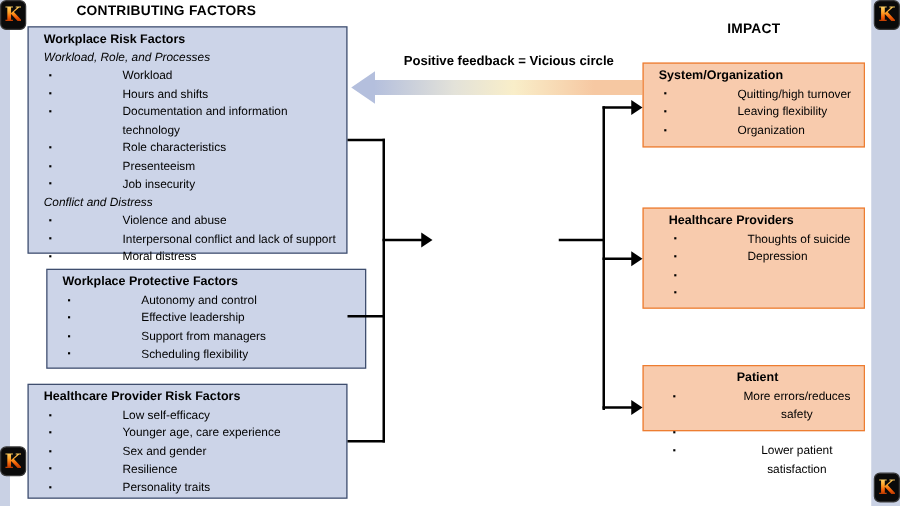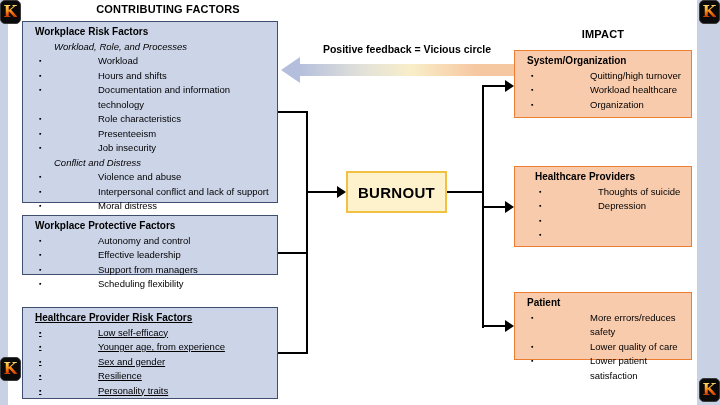--- a/index.html
+++ b/index.html
@@ -20,42 +20,42 @@
   .logo-bl{left:0;top:357px;}
   .logo-tr{left:699px;top:0;}
   .logo-br{left:699px;top:378px;}
   .logo-k{
     font-family:"DejaVu Serif","Liberation Serif",serif;font-weight:bold;font-size:16px;line-height:1;
     background:linear-gradient(180deg,#ffe27a 0%,#ffa126 38%,#f25c05 62%,#8a1e00 100%);
     -webkit-background-clip:text;background-clip:text;color:transparent;
   }
   
   .col-header{position:absolute;font-weight:bold;font-size:11px;text-align:center;letter-spacing:.2px;}
-  .hdr-contributing{left:24px;top:3px;width:256px;padding-left:16px;}
-  .hdr-impact{left:514px;top:28px;width:178px;}
+  .hdr-contributing{left:5px;top:3px;width:256px;}
+  .hdr-impact{left:514px;top:17px;width:178px;}
   
   .feedback-label{position:absolute;left:300px;top:43px;width:214px;text-align:center;font-weight:bold;font-size:10.5px;}
   .fa-shaft{
     position:absolute;left:299px;top:64px;width:215px;height:12px;
     background:linear-gradient(to right,var(--grad-left) 0%,#e3e2d9 30%,var(--grad-mid) 52%,var(--grad-right) 82%,var(--grad-right) 100%);
   }
   .fa-head{
     position:absolute;left:281px;top:57px;width:0;height:0;
     border-top:13px solid transparent;border-bottom:13px solid transparent;
     border-right:19px solid var(--grad-left);
   }
   
   .fbox{
     position:absolute;box-sizing:border-box;padding:3px 6px 0 12px;
     font-size:9.5px;line-height:14.5px;
   }
   .factor-box{background:var(--factor-fill);border:1px solid var(--factor-border);left:22px;width:256px;}
   .impact-box{background:var(--impact-fill);border:1px solid var(--impact-border);left:514px;width:178px;}
   .box-title{font-weight:bold;font-size:10px;}
-  .box-subtitle{font-style:italic;margin-left:19px;}
+  .box-subtitle{font-style:italic;}
   .bullet-item{display:flex;gap:42px;}
   .bullet{flex:none;width:17px;padding-left:4px;font-size:7px;}
   .btxt{flex:1;}
   
   .burnout-box{
     position:absolute;left:346px;top:171px;width:101px;height:42px;box-sizing:border-box;
     background:var(--burnout-fill);border:2px solid var(--burnout-border);
     display:flex;align-items:center;justify-content:center;
     font-weight:bold;font-size:15px;letter-spacing:.3px;
   }
@@ -129,74 +129,73 @@
       </div>
       <div class="bullet-item">
         <span class="bullet">▪</span>
         <span class="btxt">Interpersonal conflict and lack of support</span>
       </div>
       <div class="bullet-item">
         <span class="bullet">▪</span>
         <span class="btxt">Moral distress</span>
       </div>
     </div>
-  <div class="fbox factor-box" style="top:215px;height:60px;">
+  <div class="fbox factor-box" style="top:215px;height:80px;margin-left:15px;">
       <div class="box-title">Workplace Protective Factors</div>
       <div class="bullet-item">
         <span class="bullet">▪</span>
         <span class="btxt">Autonomy and control</span>
       </div>
       <div class="bullet-item">
         <span class="bullet">▪</span>
         <span class="btxt">Effective leadership</span>
       </div>
       <div class="bullet-item">
         <span class="bullet">▪</span>
         <span class="btxt">Support from managers</span>
       </div>
       <div class="bullet-item">
         <span class="bullet">▪</span>
         <span class="btxt">Scheduling flexibility</span>
       </div>
     </div>
-  <div class="fbox factor-box" style="top:307px;height:92px;text-decoration:underline;">
+  <div class="fbox factor-box" style="top:307px;height:92px;">
       <div class="box-title">Healthcare Provider Risk Factors</div>
       <div class="bullet-item">
         <span class="bullet">▪</span>
         <span class="btxt">Low self-efficacy</span>
       </div>
       <div class="bullet-item">
         <span class="bullet">▪</span>
-        <span class="btxt">Younger age, from experience</span>
+        <span class="btxt">Younger age, care experience</span>
       </div>
       <div class="bullet-item">
         <span class="bullet">▪</span>
         <span class="btxt">Sex and gender</span>
       </div>
       <div class="bullet-item">
         <span class="bullet">▪</span>
         <span class="btxt">Resilience</span>
       </div>
       <div class="bullet-item">
         <span class="bullet">▪</span>
         <span class="btxt">Personality traits</span>
       </div>
     </div>
 
-  <div class="burnout-box">BURNOUT</div>
 
   <div class="fbox impact-box" style="top:50px;height:68px;">
       <div class="box-title">System/Organization</div>
       <div class="bullet-item">
         <span class="bullet">▪</span>
         <span class="btxt">Quitting/high turnover</span>
       </div>
       <div class="bullet-item">
         <span class="bullet">▪</span>
-        <span class="btxt">Workload healthcare</span>
+        <span class="btxt">Leaving flexibility</span>
       </div>
       <div class="bullet-item">
         <span class="bullet">▪</span>
         <span class="btxt">Organization</span>
       </div>
     </div>
   <div class="fbox impact-box" style="top:166px;height:81px;padding-left:20px;">
       <div class="box-title">Healthcare Providers</div>
       <div class="bullet-item">
         <span class="bullet">▪</span>
@@ -206,29 +205,28 @@
         <span class="bullet">▪</span>
         <span class="btxt">Depression</span>
       </div>
       <div class="bullet-item">
         <span class="bullet">▪</span>
       </div>
       <div class="bullet-item">
         <span class="bullet">▪</span>
       </div>
     </div>
-  <div class="fbox impact-box" style="top:292px;height:68px;">
+  <div class="fbox impact-box" style="top:292px;height:53px;text-align:center;">
       <div class="box-title">Patient</div>
       <div class="bullet-item">
         <span class="bullet">▪</span>
         <span class="btxt">More errors/reduces safety</span>
       </div>
       <div class="bullet-item">
         <span class="bullet">▪</span>
-        <span class="btxt">Lower quality of care</span>
       </div>
       <div class="bullet-item">
         <span class="bullet">▪</span>
         <span class="btxt">Lower patient satisfaction</span>
       </div>
     </div>
 
   <div class="cline" style="left:278px;top:111px;width:30px;height:2px;"></div>
   <div class="cline" style="left:278px;top:252px;width:30px;height:2px;"></div>
   <div class="cline" style="left:278px;top:352px;width:30px;height:2px;"></div>

